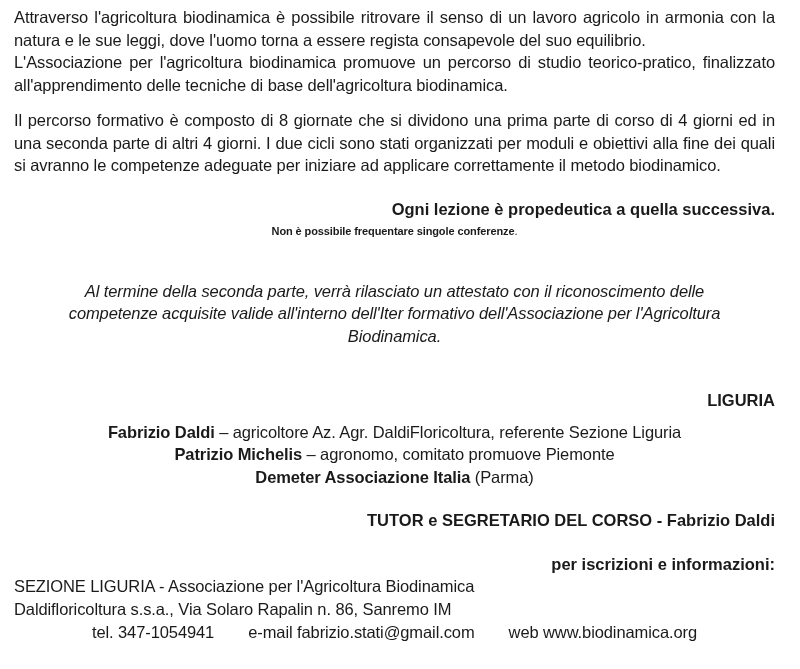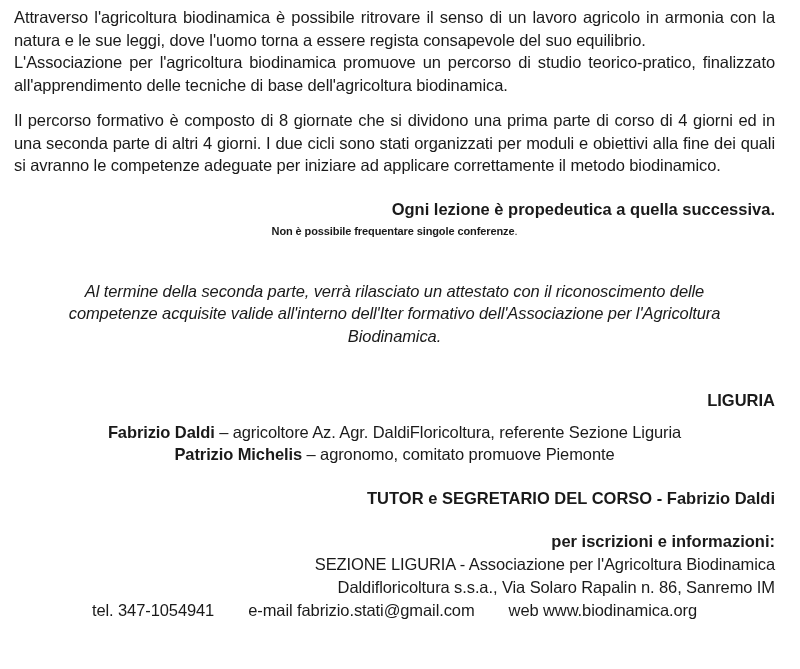--- a/index.html
+++ b/index.html
@@ -65,21 +65,21 @@
     text-align: center;
     margin: 0;
     letter-spacing: -0.1px;
   }
   .gap-sm { height: 9px; }
   .gap-lg { height: 21px; }
   .gap-xl { height: 26px; }
   .contact-line {
     font-size: 16.5px;
     line-height: 23px;
-    text-align: right;
+    text-align: left;
     margin: 0;
     letter-spacing: -0.1px;
   }
   .contact-row {
     display: block;
     text-align: center;
     font-size: 16.5px;
     line-height: 23px;
     letter-spacing: -0.1px;
   }
@@ -115,20 +115,21 @@
 
   <p class="italic-block">Al termine della seconda parte, verrà rilasciato un attestato con il riconoscimento delle competenze acquisite valide all'interno dell'Iter formativo dell'Associazione per l'Agricoltura Biodinamica.</p>
 
   <div class="gap-xl"></div>
 
   <div>
     <p class="heading">LIGURIA</p>
     <div class="gap-sm"></div>
     <p class="line"><span class="bold">Fabrizio Daldi</span><span> – agricoltore Az. Agr. DaldiFloricoltura, referente Sezione Liguria</span></p>
     <p class="line"><span class="bold">Patrizio Michelis</span><span> – agronomo, comitato promuove Piemonte</span></p>
+    <p class="line"><span class="bold">Demeter Associazione Italia</span><span> (Parma)</span></p>
   </div>
 
   <div class="gap-lg"></div>
 
   <p class="heading">TUTOR e SEGRETARIO DEL CORSO - Fabrizio Daldi</p>
 
   <div class="gap-lg"></div>
 
   <div>
     <p class="heading">per iscrizioni e informazioni:</p>

